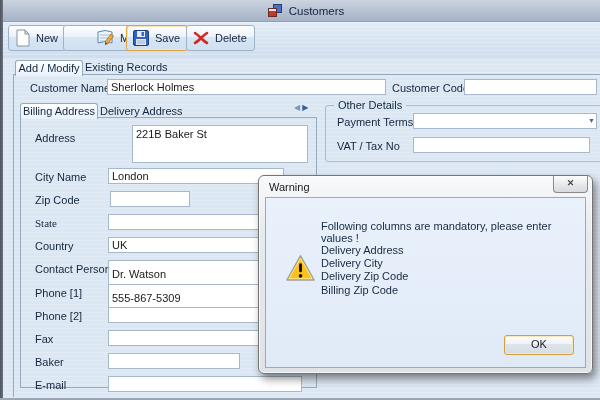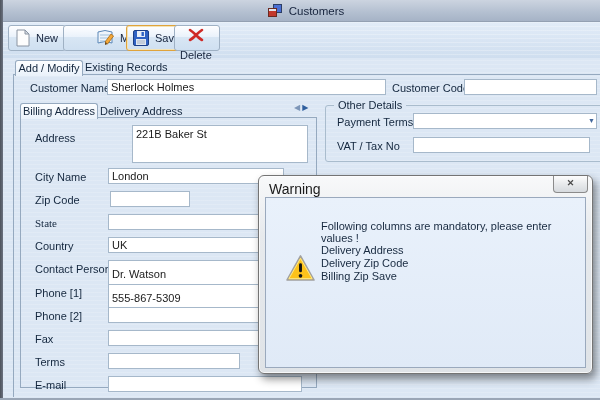--- a/index.html
+++ b/index.html
@@ -61,21 +61,21 @@
   .groupbox{position:absolute;left:325px;top:105px;width:280px;height:57px;
     border:1px solid #a9bccd;border-radius:3px;box-sizing:border-box;}
   .groupbox .legend{position:absolute;left:8px;top:-7px;background:#dce7f4;padding:0 4px;font-size:11px;color:#14273e;}
   .combo-arrow{position:absolute;font-size:7px;color:#44689c;}
 
   
   .dialog{position:absolute;left:258px;top:175px;width:335px;height:199px;z-index:60;
     background:linear-gradient(#f8f9fa,#e7eaed 30%,#dfe3e7);
     border:1px solid #747474;border-radius:6px;box-sizing:border-box;
     box-shadow:3px 5px 9px rgba(0,0,0,.45), inset 0 0 0 1px rgba(255,255,255,.7);}
-  .dialog-title{position:absolute;left:10px;top:5px;font-size:14px;color:#1a1a1a;}
+  .dialog-title{position:absolute;left:10px;top:5px;font-size:11px;color:#1a1a1a;}
   .dialog-close{position:absolute;left:294px;top:0;width:35px;height:17px;box-sizing:border-box;
     background:linear-gradient(#fdfdfd,#e8eaec 50%,#d6dade);border:1px solid #8b8b8b;border-top:none;
     border-radius:0 0 4px 4px;text-align:center;line-height:15px;font-size:9px;font-weight:700;color:#4a4a4a;cursor:default;}
   .dialog-inner{position:absolute;left:6px;top:21px;width:321px;height:171px;box-sizing:border-box;
     border:1px solid #9aa9bd;background:linear-gradient(#e9f1fb,#e0eaf7);}
   .warn-icon{position:absolute;left:19px;top:56px;width:31px;height:29px;}
   .dlg-msg{position:absolute;left:55px;top:22px;width:250px;font-size:11px;color:#17293f;}
   .dlg-list{position:absolute;left:55px;top:46px;font-size:11px;color:#17293f;line-height:13.2px;}
   .ok-btn{position:absolute;right:11px;bottom:12px;width:70px;height:20px;box-sizing:border-box;
     background:linear-gradient(180deg,#fdfdfe,#eef2f6 45%,#dde4eb 46%,#d4dde6);
@@ -119,21 +119,21 @@
         <svg width="18" height="18" viewBox="0 0 18 18">
           <rect x="1.5" y="1.5" width="15" height="15" rx="1.5" fill="#2f62c4" stroke="#1c3f86"></rect>
           <rect x="5" y="2" width="8" height="6" fill="#e8eef8"></rect>
           <rect x="9.5" y="3" width="2.4" height="4" fill="#2f62c4"></rect>
           <rect x="4" y="10" width="10" height="6" fill="#dfe7f2"></rect>
           <path d="M5 12 h8 M5 14 h8" stroke="#9aa7b8" stroke-width=".8"></path>
         </svg>
       </span>
     <span>Save</span>
   </div>
-  <div class="tbtn" style="left:171px;flex-direction:column;">
+  <div class="tbtn" style="left:183px;">
     <span>
         <svg width="18" height="18" viewBox="0 0 18 18">
           <path d="M3 4 C6 6 8 8 9 9 M9 9 C11 11 13 13 15 14 M15 4 C12 6 10 8 9 9 M9 9 C7 11 5 13 3 14" stroke="#cf2a27" stroke-width="2.6" fill="none" stroke-linecap="round"></path>
         </svg>
       </span>
     <span>Delete</span>
   </div>
 </div>
 
 <div class="maintab-active">Add / Modify</div>
@@ -170,21 +170,21 @@
 
 <div class="lbl" style="left:35px;top:287px;">Phone [1]</div>
 <input class="tin" style="left: 108px; top: 284px; width: 176px; height: 28px;" value="555-867-5309">
 
 <div class="lbl" style="left:35px;top:310px;">Phone [2]</div>
 <input class="tin" style="left: 108px; top: 307px; width: 176px; height: 16px;" value="">
 
 <div class="lbl" style="left:35px;top:333px;">Fax</div>
 <input class="tin" style="left: 108px; top: 330px; width: 176px; height: 16px;" value="">
 
-<div class="lbl" style="left:35px;top:356px;">Terms</div>
+<div class="lbl" style="left:35px;top:356px;">Baker</div>
 <input class="tin" style="left: 108px; top: 353px; width: 132px; height: 16px;" value="">
 
 <div class="lbl" style="left:35px;top:379px;">E-mail</div>
 <input class="tin" style="left: 108px; top: 376px; width: 194px; height: 16px;" value="">
 
 <div class="groupbox">
   <span class="legend">Other Details</span>
 </div>
 <div class="lbl" style="left:337px;top:116px;">Payment Terms</div>
 <input class="tin" style="left: 413px; top: 113px; width: 184px; height: 16px;" value="">
@@ -200,20 +200,22 @@
       <svg width="31" height="29" viewBox="0 0 32 30">
           <path d="M16 2 L30 27 L2 27 Z" fill="#fcc21b" stroke="#a0a0a0" stroke-width="1.6" stroke-linejoin="round"></path>
           <path d="M16 4.5 L28 25.5 L4 25.5 Z" fill="none" stroke="#fde98a" stroke-width="1"></path>
           <rect x="14.5" y="9.5" width="3" height="9.5" rx="1.5" fill="#141414"></rect>
           <circle cx="16" cy="22.6" r="1.9" fill="#141414"></circle>
         </svg>
     </span>
     <div class="dlg-msg">Following columns are mandatory, please enter values !</div>
     <div class="dlg-list">
       <div>Delivery Address</div>
+      <div>Delivery City</div>
       <div>Delivery Zip Code</div>
-      <div>Billing Zip Save</div>
+      <div>Billing Zip Code</div>
     </div>
+    <div class="ok-btn">OK</div>
   </div>
 </div>
 
 <div class="edge-left"></div>
 <div class="edge-bottom"></div>
 
 </body></html>

